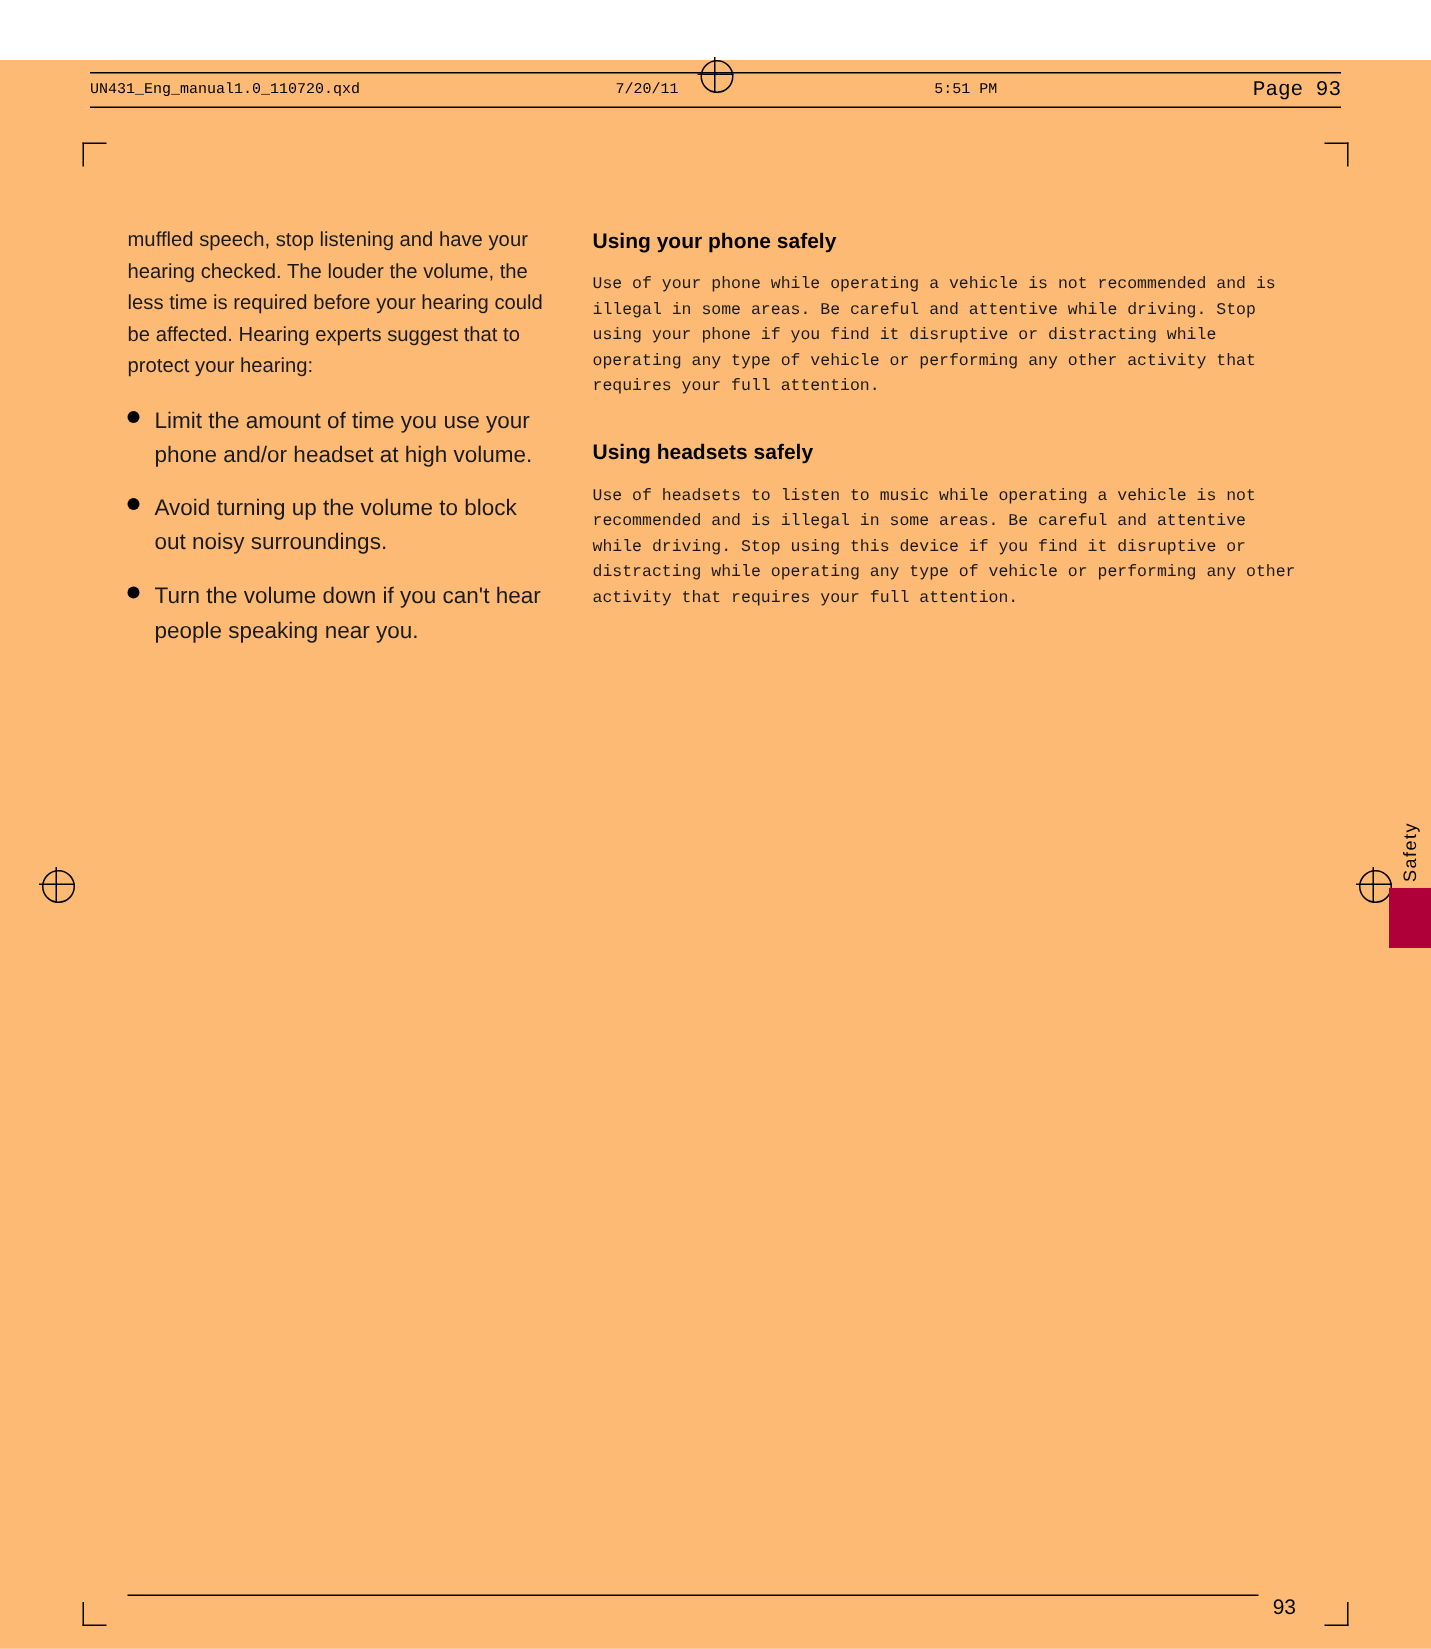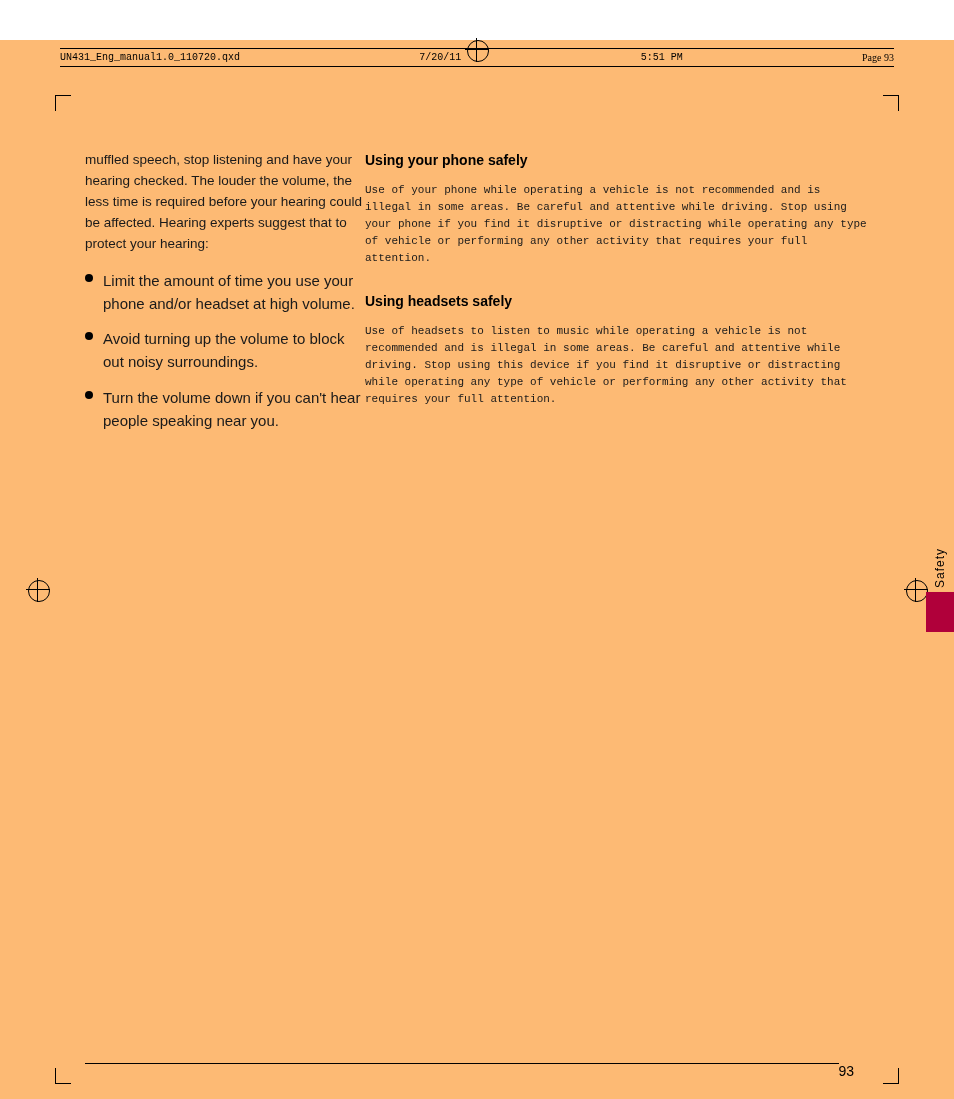--- a/index.html
+++ b/index.html
@@ -45,22 +45,22 @@
       color: #000;
     }
 
     .header-date {
       font-size: 10px;
       font-family: 'Courier New', monospace;
       color: #000;
     }
 
     .header-page {
-      font-size: 10px;
-      font-family: Liberation Serif, serif;
+      font-size: 14px;
+      font-family: Liberation Mono, monospace;
       color: #000;
     }
 
     
     .reg-mark {
       position: absolute;
       width: 20px;
       height: 20px;
     }
 
@@ -160,20 +160,21 @@
 
     
     .content-area {
       position: absolute;
       top: 110px;
       left: 85px;
       right: 85px;
       bottom: 80px;
       display: flex;
       flex-direction: row;
+      gap: 30px;
     }
 
     .left-column {
       flex: 0 0 280px;
       font-size: 13.5px;
       line-height: 1.55;
       color: #1a1a1a;
     }
 
     .right-column {
@@ -260,21 +261,21 @@
     .safety-bar {
       width: 28px;
       height: 40px;
       background: #b0003a;
     }
 
     
     .page-number {
       position: absolute;
       bottom: 60px;
-      right: 100px;
+      right: 90px;
       font-size: 14px;
       color: #000;
     }
 
     
     .bottom-line {
       position: absolute;
       bottom: 75px;
       left: 85px;
       right: 115px;

